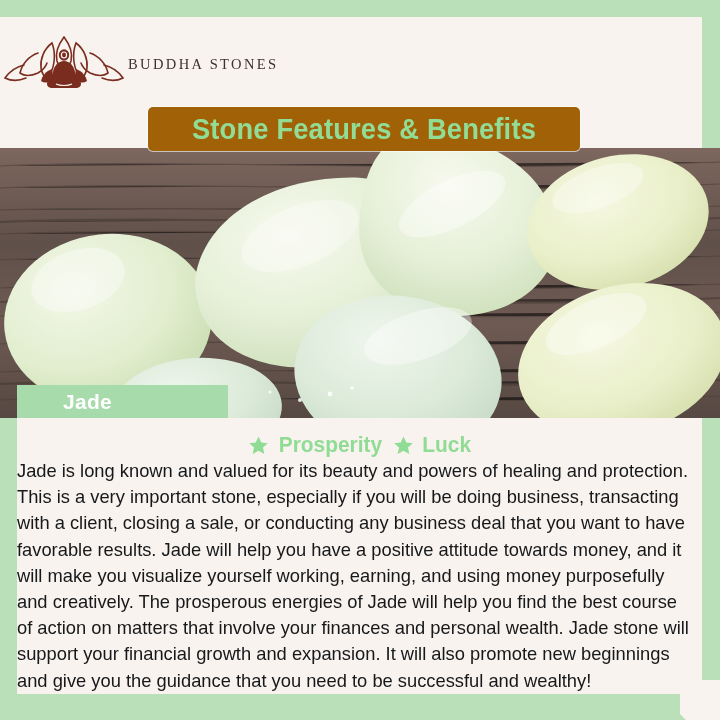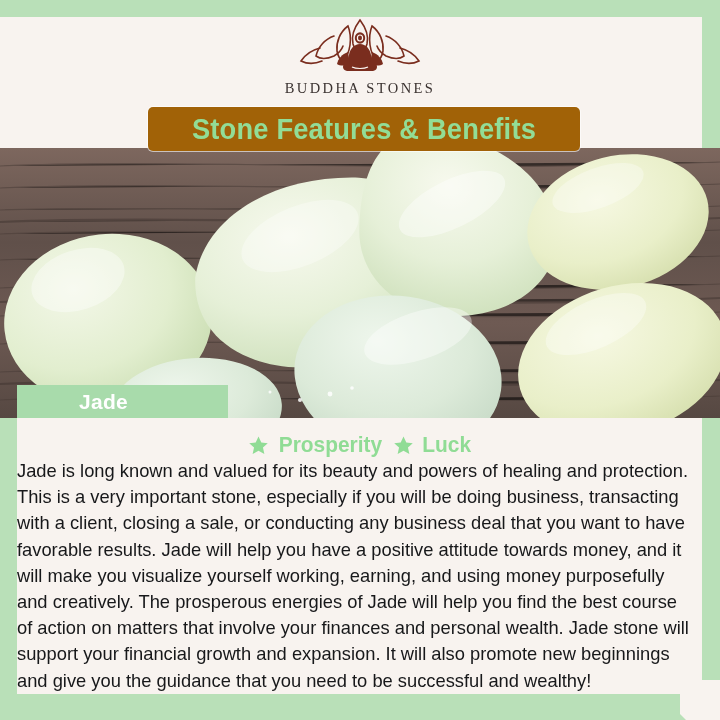--- a/index.html
+++ b/index.html
@@ -41,21 +41,20 @@
     z-index: 1;
   }
 
   
   .logo-wrap {
     position: absolute;
     left: 0; top: 14px;
     width: 720px;
     height: 96px;
     display: flex;
-    flex-direction: column;
     align-items: center;
     justify-content: flex-start;
     z-index: 4;
   }
   .logo-mark { width: 128px; height: 62px; display: block; }
   .logo-text {
     margin-top: 4px;
     font-family: "Liberation Serif", serif;
     font-size: 14.5px;
     letter-spacing: 2.4px;
@@ -107,21 +106,21 @@
     left: 17px;
     top: 385px;
     width: 211px;
     height: 33px;
     background: #a8dbab;
     display: flex;
     align-items: center;
     z-index: 6;
   }
   .jade-label {
-    margin-left: 62px;
+    margin-left: 46px;
     font-size: 21px;
     font-weight: bold;
     color: #ffffff;
     letter-spacing: 0.3px;
   }
 
   
   .benefits {
     position: absolute;
     left: 17px;

